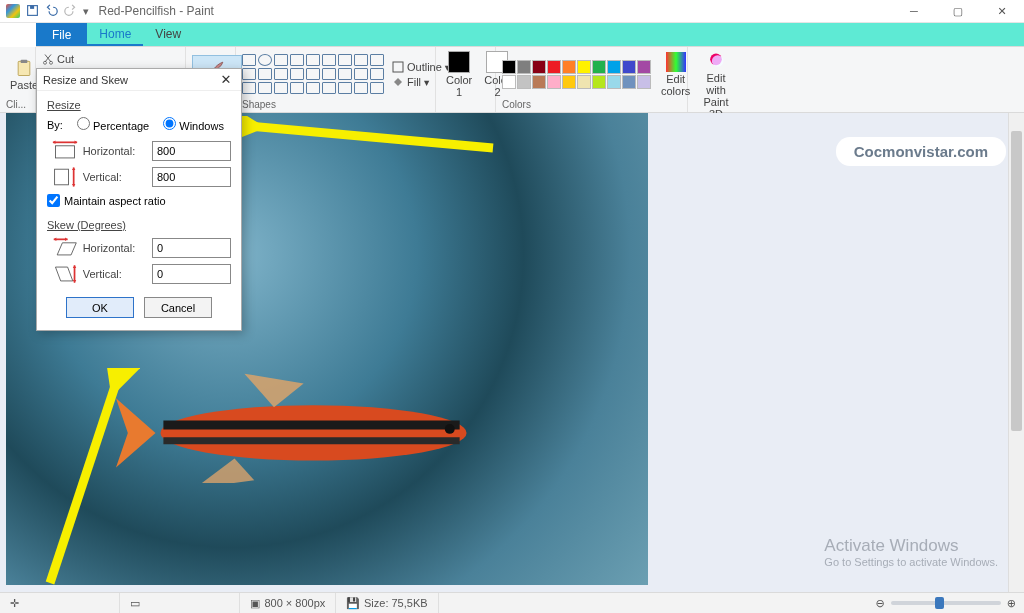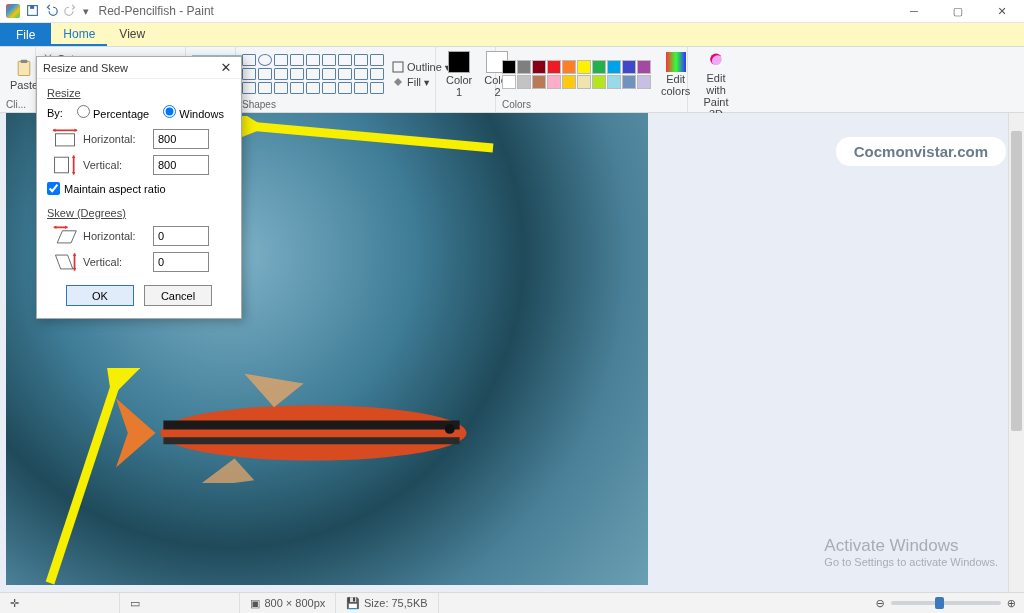--- a/index.html
+++ b/index.html
@@ -8,21 +8,21 @@
 
 .titlebar { height: 23px; background: #fff; display: flex; align-items: center; border-bottom: 1px solid #e5e5e5; }
 .titlebar .qat { display: flex; align-items: center; gap: 6px; padding: 0 6px; }
 .titlebar .qat .app-ico { width: 14px; height: 14px; background: linear-gradient(135deg,#e74c3c,#3498db,#f1c40f,#2ecc71); border-radius: 2px; }
 .titlebar .qat svg { width: 13px; height: 13px; }
 .titlebar .title { flex: 1; color: #666; font-size: 12px; padding-left: 4px; }
 .titlebar .win-ctrl { display: flex; }
 .titlebar .win-ctrl div { width: 44px; height: 23px; display: flex; align-items: center; justify-content: center; color: #555; }
 
 
-.tabs { height: 24px; display: flex; align-items: stretch; border-bottom: 1px solid #dadada; background:#fef9c3; }
+.tabs { height: 24px; display: flex; align-items: stretch; border-bottom: 1px solid #dadada; background:#5eead4;margin-left:36px; }
 .tabs .file { background: #1979ca; color: #fff; padding: 0 16px; display: flex; align-items: center; font-size: 12px; }
 .tabs .tab { padding: 0 12px; display: flex; align-items: center; color: #444; font-size: 12px; border-bottom: 2px solid transparent; }
 .tabs .tab.active { border-bottom: 2px solid #1979ca; color:#1979ca; }
 
 
 .ribbon { height: 66px; background: #f5f6f7; border-bottom: 1px solid #dadada; display: flex; }
 .rgroup { border-right: 1px solid #e1e1e1; padding: 2px 6px; display: flex; flex-direction: column; justify-content: space-between; }
 .rgroup .label { text-align: left; color: #666; font-size: 10px; }
 .rgroup .body { flex:1; display:flex; align-items:center; gap:4px; }
 .big-btn { display:flex; flex-direction:column; align-items:center; gap:1px; color:#444; font-size:10px; padding:2px 4px; }
@@ -49,28 +49,28 @@
 
 
 .statusbar { position:absolute; left:0; right:0; bottom:0; height:21px; background:#f3f3f3; border-top:1px solid #dadada; display:flex; align-items:center; color:#555; }
 .statusbar .cell { display:flex; align-items:center; gap:4px; padding:0 10px; border-right:1px solid #dfdfdf; height:100%; }
 .statusbar .spacer { flex:1; }
 .zoom { display:flex; align-items:center; gap:6px; padding:0 8px; }
 .zoom .track { width:110px; height:4px; background:#d0d4da; position:relative; border-radius:2px; }
 .zoom .thumb { position:absolute; top:-4px; left:44px; width:9px; height:12px; background:#3b78bd; border-radius:2px; }
 
 
-.dialog { position:absolute; left:36px; top:56px; width:206px; background:#fff; border:1px solid #aaa; box-shadow: 3px 3px 10px rgba(0,0,0,.25); z-index:5; }
+.dialog { position:absolute; left:36px; top:68px; width:206px; background:#fff; border:1px solid #aaa; box-shadow: 3px 3px 10px rgba(0,0,0,.25); z-index:5; }
 .dialog .titlebar2 { height:22px; display:flex; align-items:center; padding:0 6px; font-size:11px; color:#333; border-bottom:1px solid #eee; }
 .dialog .titlebar2 .x { margin-left:auto; width:18px; text-align:center; font-size:13px; }
 .dialog .content { padding:6px 10px 12px; }
 .dialog .grp-title { font-size:11px; color:#444; margin:2px 0 6px;text-decoration:underline; }
 .dialog .row { display:flex; align-items:center; margin:4px 0; }
 .dialog .row label { width:70px; color:#444; }
-.dialog input[type=text] { width:56px; height:20px; border:1px solid #888; padding:0 4px; }
+.dialog input[type=text] { width:79px; height:20px; border:1px solid #888; padding:0 4px; }
 .dialog .radio-row { display:flex; align-items:center; gap:14px; margin:2px 0 8px; }
 .dialog .icon-col { width:36px; display:flex; justify-content:center; }
 .dialog .icon-col svg { width:26px; height:22px; }
 .dialog .btns { display:flex; gap:10px; justify-content:center; margin-top:12px; }
 .dialog button { width:68px; height:21px; border:1px solid #888; background:#f3f3f3; }
 .dialog button.ok { background:#e1ecfa; border:1px solid #2e73c9; }
 .dialog .chk { display:flex; align-items:center; gap:4px; margin-top:6px; }
 .section-gap { height:10px; }
 
 

